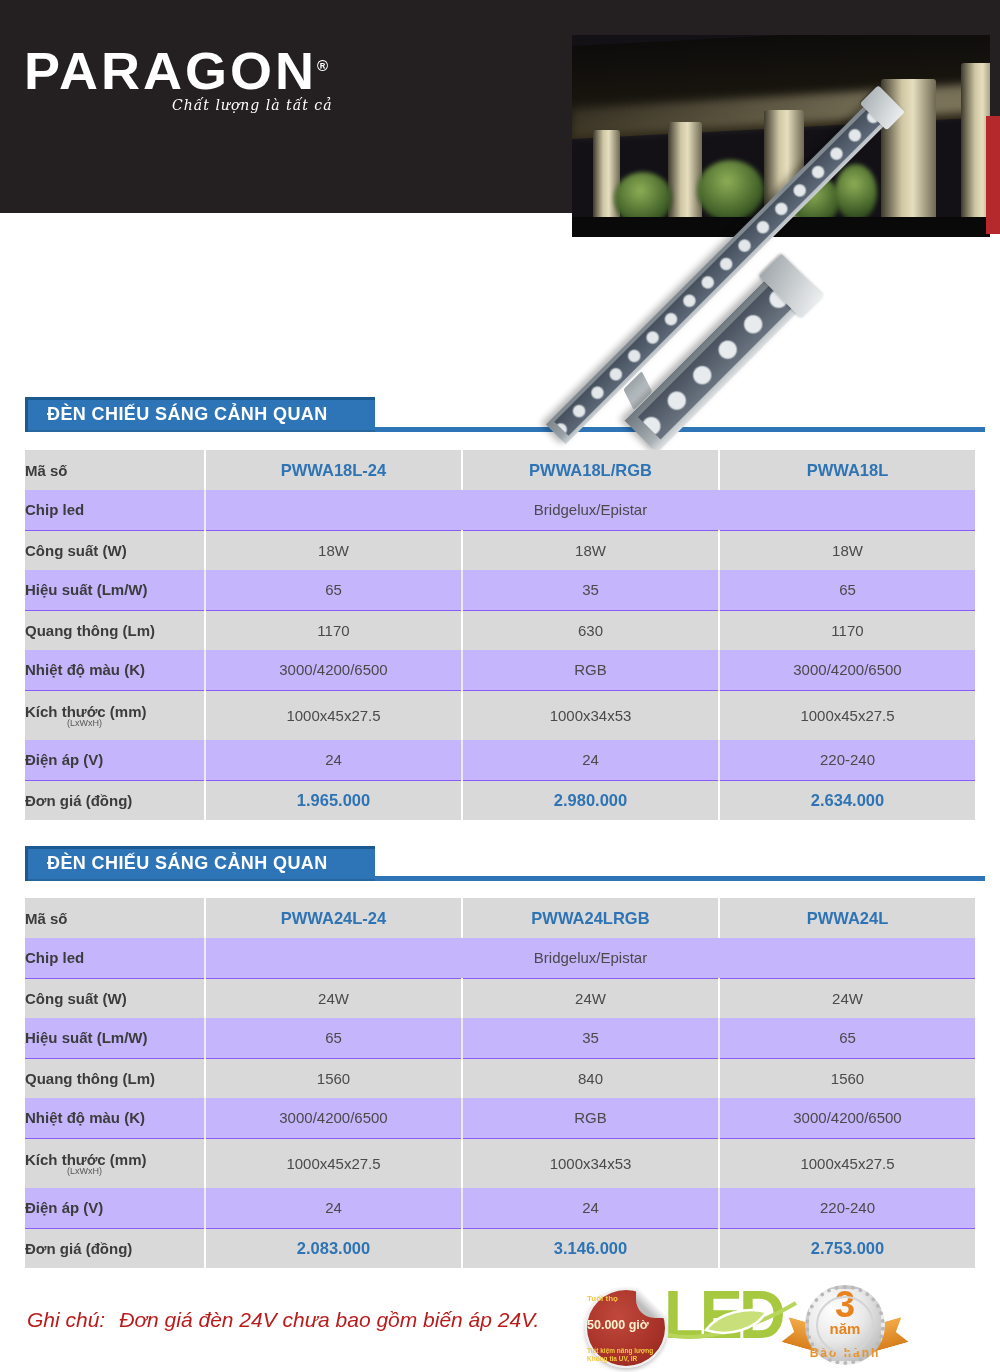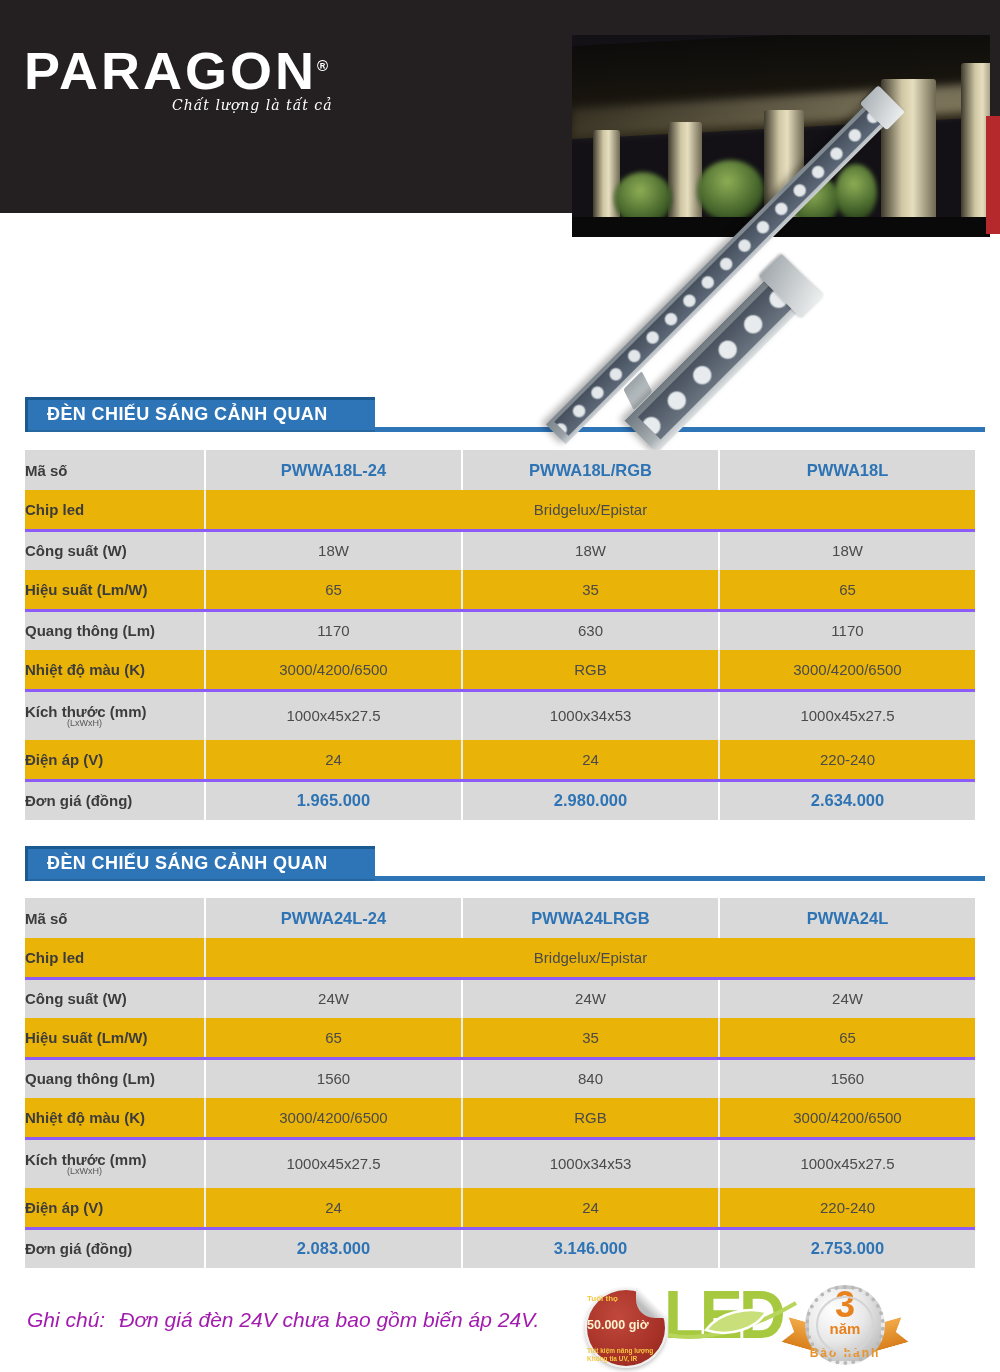--- a/index.html
+++ b/index.html
@@ -66,29 +66,29 @@
          background:#2e75b8;display:flex;align-items:center;padding-left:22px;
          box-shadow:inset 0 3px 0 #1d5991,inset 3px 0 0 #1d5991,inset 0 -2px 0 #27679f;}
   .section-box span{color:#ffffff;font-weight:bold;font-size:18px;letter-spacing:.4px;}
   .section-rule{position:absolute;left:350px;width:610px;bottom:0;height:5px;background:#2e75b8;}
 
   
   .spec-table{position:absolute;left:25px;width:950px;border-collapse:collapse;table-layout:fixed;z-index:6;}
   .spec-table td{height:40px;border-right:2px solid #ffffff;box-sizing:border-box;}
   .spec-table td:last-child{border-right:none;}
   .spec-table tr.gray td{background:#d9d9d9;}
-  .spec-table tr.white td{background:#eab308;border-right-color:#ececec;border-bottom:3px solid #8b5cf6;}
+  .spec-table tr.white td{background:#c4b5fd;border-right-color:#ececec;border-bottom:1px solid #8b5cf6;}
   .spec-table tr.tall td{height:50px;}
   .spec-table .lbl{text-align:left;padding-left:0;font-weight:bold;color:#3c3c3c;font-size:15px;}
   .spec-table .lbl .sub{display:block;font-size:9px;font-weight:normal;color:#565656;margin:-2px 4px 0 42px;}
   .spec-table .val{text-align:center;color:#4a4a4a;font-size:15px;}
   .spec-table .val.accent{color:#2e74b5;font-weight:bold;font-size:16.5px;}
 
   
-  .note{position:absolute;left:27px;top:1308px;font-style:italic;font-size:21px;color:#a21caf;z-index:3;}
+  .note{position:absolute;left:27px;top:1308px;font-style:italic;font-size:21px;color:#b91c1c;z-index:3;}
   .note .note-label{margin-right:14px;}
 
   
   .sticker{position:absolute;left:585px;top:1288px;width:82px;height:80px;border-radius:50%;z-index:3;
          background:radial-gradient(circle at 40% 35%,#c0493c,#a83228 60%,#8c241e);
          border:2px solid #efefef;box-sizing:border-box;box-shadow:0 2px 4px rgba(0,0,0,.25);
          display:flex;flex-direction:column;align-items:flex-start;justify-content:center;text-align:center;}
   .sticker .peel{position:absolute;right:-1px;top:-2px;width:30px;height:30px;
          background:linear-gradient(225deg,#ffffff 45%,#d8d8d8 60%,#bdbdbd 70%);
          border-radius:0 100% 0 62%;}

